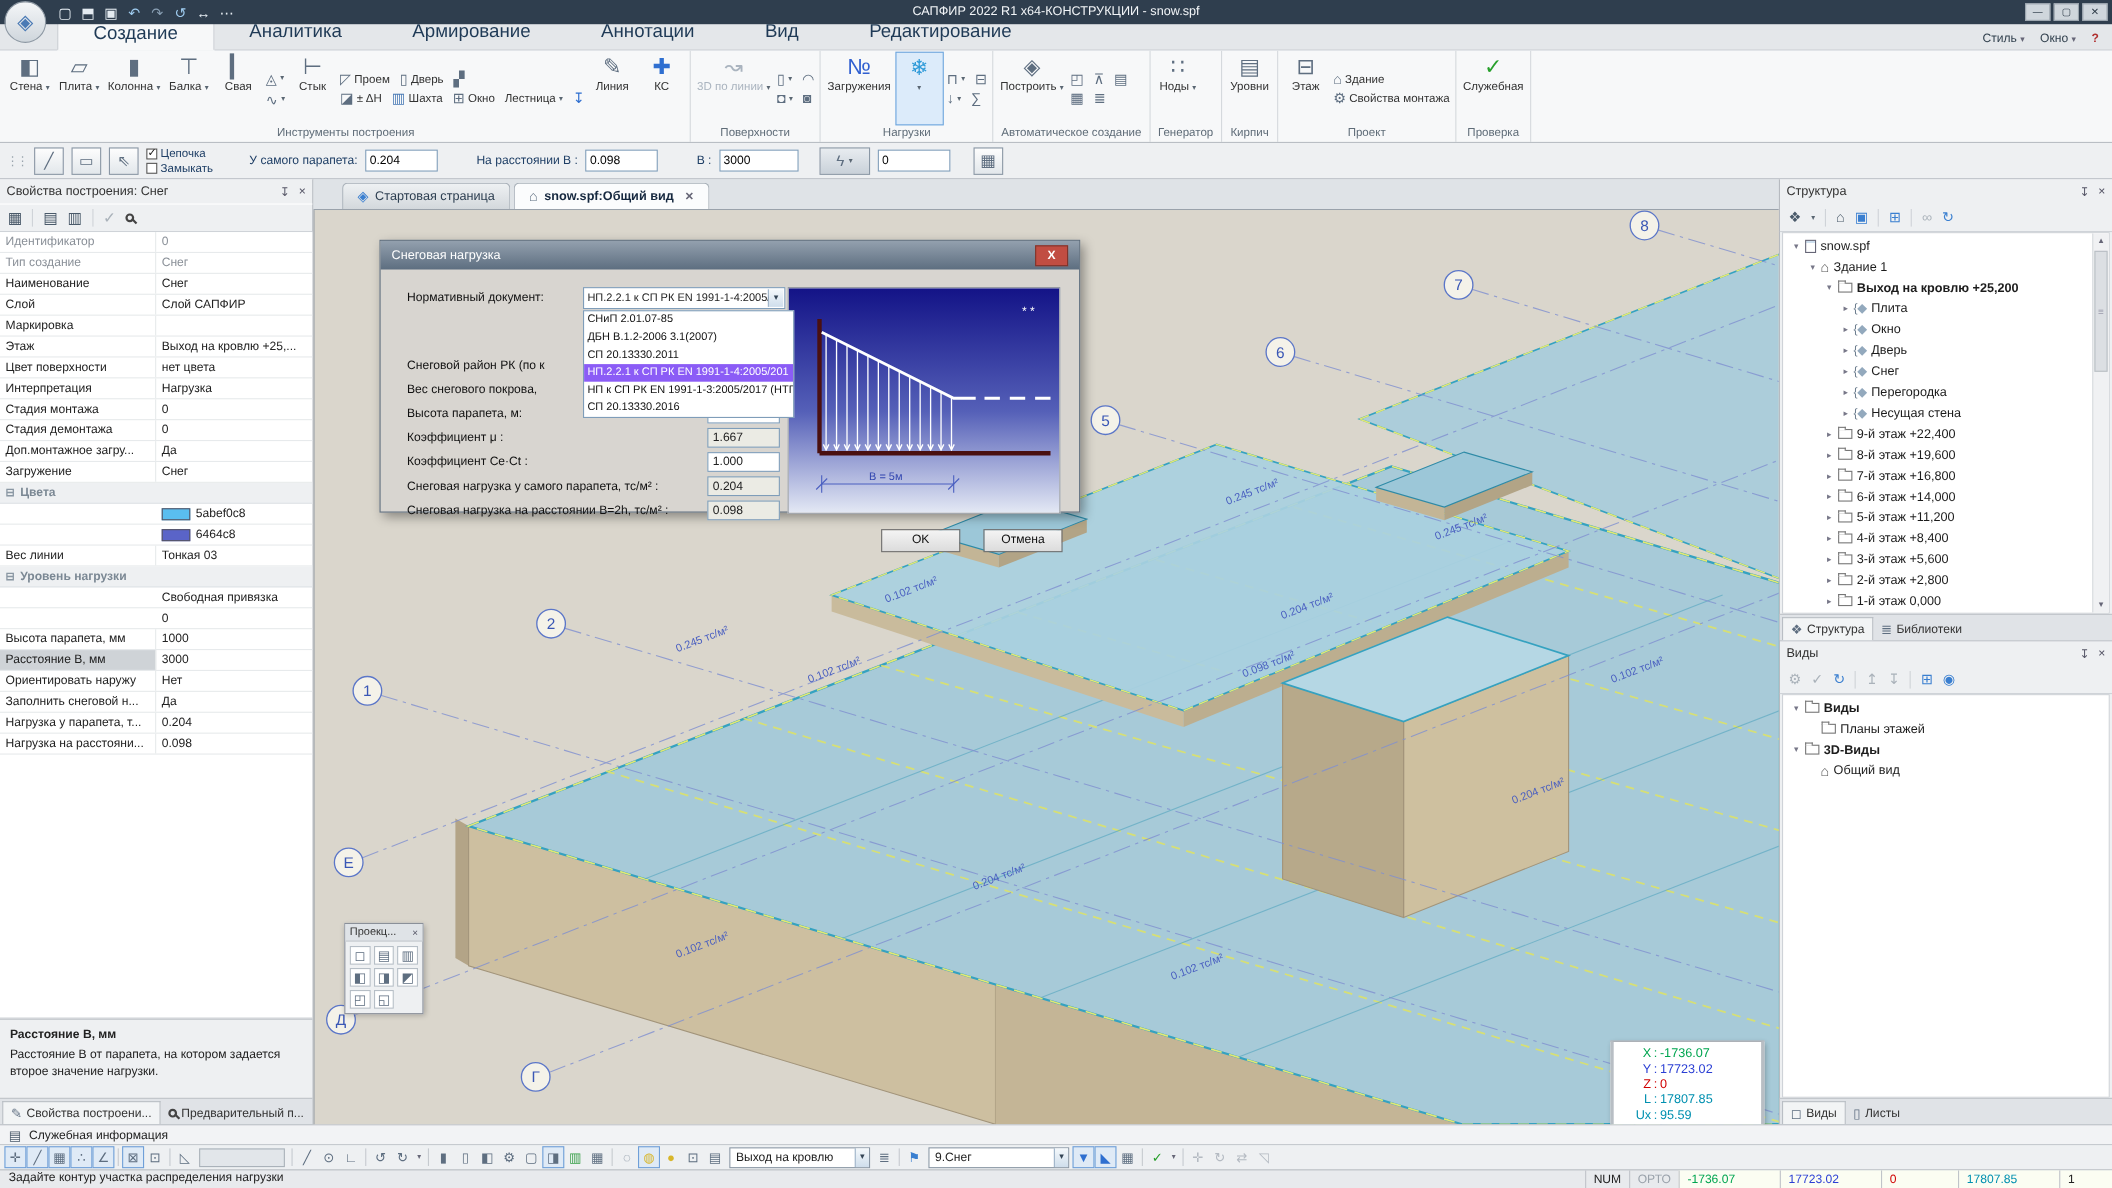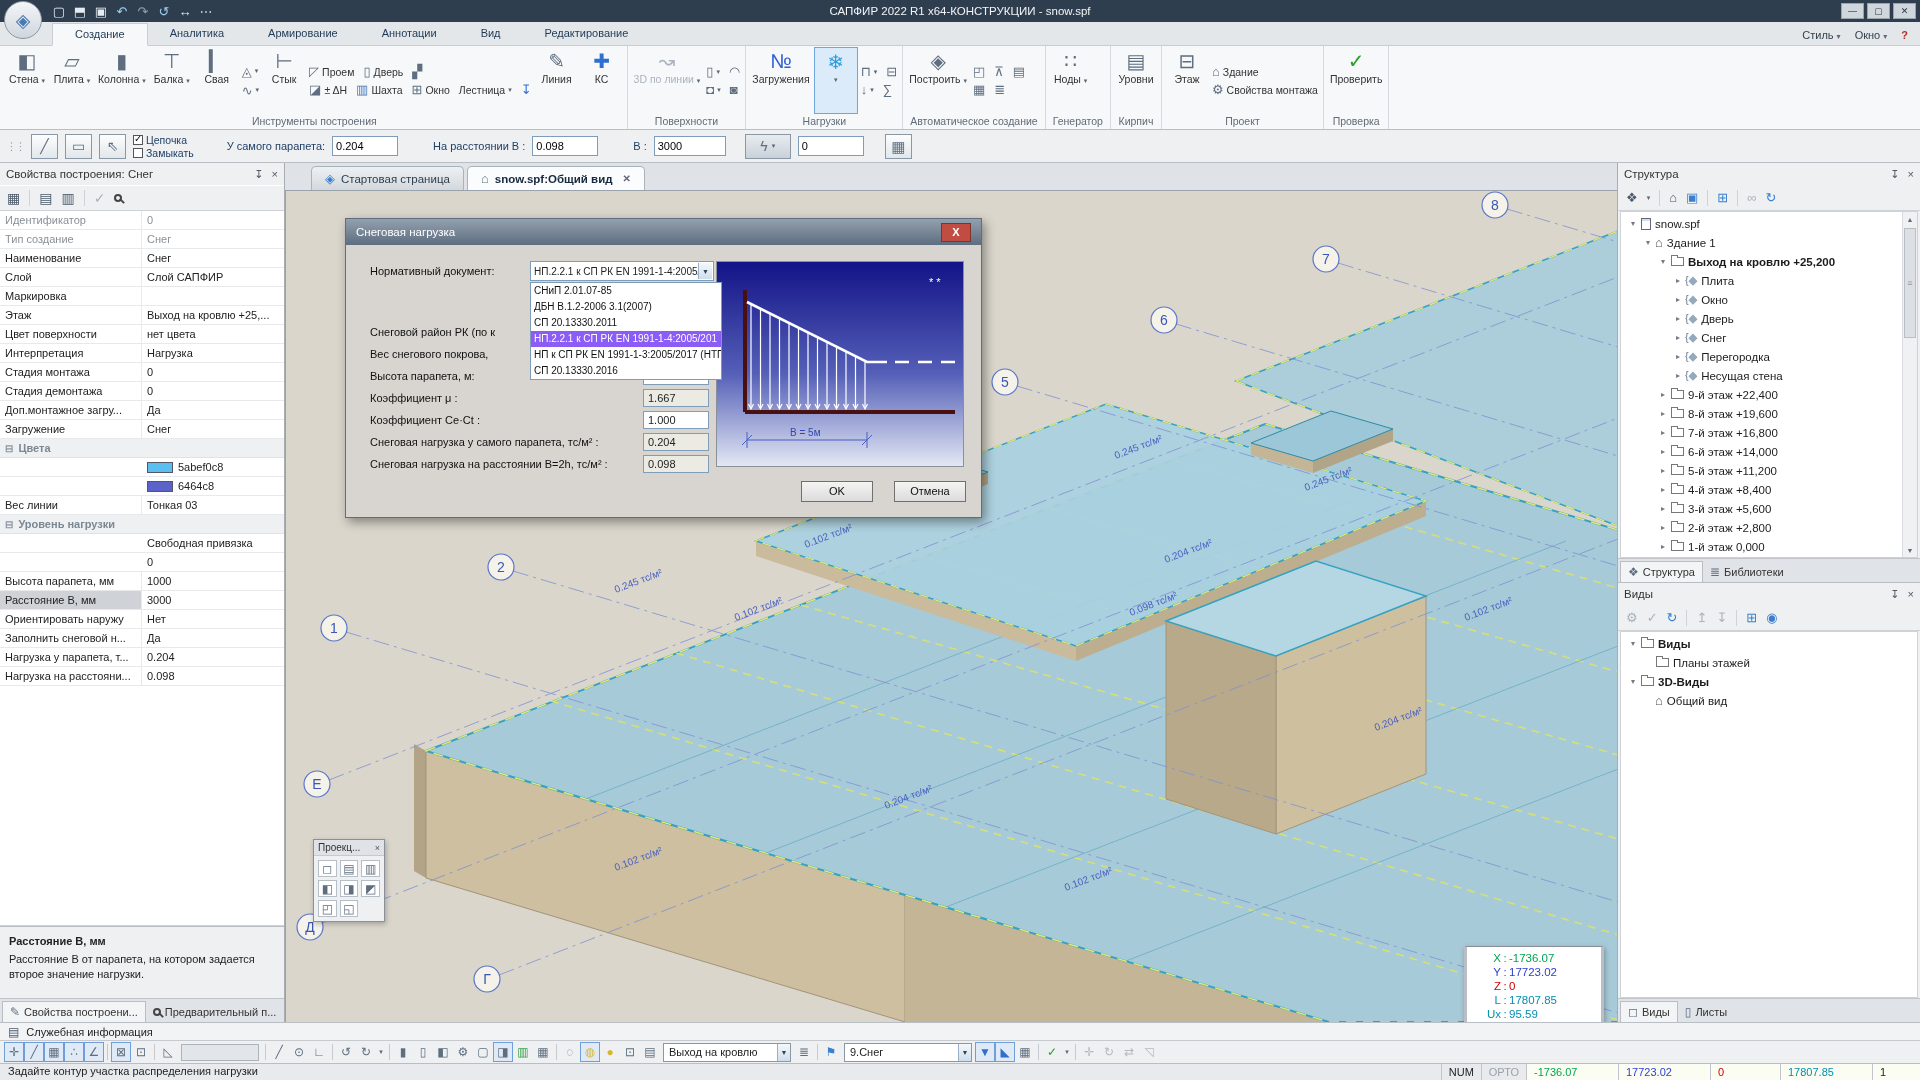--- a/index.html
+++ b/index.html
@@ -12,21 +12,21 @@
   .logo-circle { position:absolute; top:1px; left:4px; width:38px; height:38px; border-radius:50%; background:linear-gradient(#f4f6f8,#cfd6dc); border:1px solid #8d98a3; z-index:60; display:flex; align-items:center; justify-content:center; font-size:19px; color:#4a7ab5; }
   .qa { display:flex; gap:3px; margin-left:50px; align-items:center; }
   .qa-btn { min-width:18px; height:18px; display:flex; align-items:center; justify-content:center; font-size:12px; color:#dfe6ec; }
   .title-text { position:absolute; left:50%; transform:translateX(-50%); font-size:11.5px; color:#f2f5f8; }
   .winbtns { margin-left:auto; display:flex; gap:3px; padding-right:4px; }
   .wb { width:23px; height:16px; background:#cfd6dc; border:1px solid #9aa4ad; color:#2c3a46; display:flex; align-items:center; justify-content:center; font-size:9px; }
 
   
   .tabrow { height:24px; background:#e4e7ea; display:flex; align-items:flex-end; padding-left:52px; border-bottom:1px solid #c9cdd2; flex:none; }
   .rtabs { display:flex; }
-  .rtab { padding:4px 22px 5px; font-size:11px; color:#1f3a56; cursor:default; }
+  .rtab { padding:4px 32px 5px; font-size:17px; color:#1f3a56; cursor:default; }
   .rtab.active { background:#f7f8f9; border:1px solid #c9cdd2; border-bottom:1px solid #f7f8f9; margin-bottom:-1px; }
   .tabrow-right { margin-left:auto; display:flex; gap:14px; align-items:center; padding:0 12px 4px; color:#33424f; }
   .tabrow-right .arr { font-size:8px; color:#667; }
   .help { color:#b03030; font-weight:bold; }
 
   
   .ribbon { height:84px; background:#f7f8f9; display:flex; border-bottom:1px solid #b9bec4; padding:0 2px; flex:none; overflow:hidden; }
   .rgroup { display:flex; flex-direction:column; border-right:1px solid #d5d9dd; padding:1px 3px 0; flex:none; }
   .rg-items { flex:1; display:flex; align-items:stretch; gap:1px; }
   .rg-label { height:15px; text-align:center; font-size:10.5px; color:#5f6c78; line-height:14px; white-space:nowrap; padding:0 4px; }
@@ -104,21 +104,21 @@
   .mini-grid { display:grid; grid-template-columns:repeat(3,1fr); gap:3px; padding:4px; }
   .mini-grid .mi { height:17px; display:flex; align-items:center; justify-content:center; border:1px solid #b6bec6; background:#fff; font-size:11px; color:#4a6fa5; }
 
   
   .coord { position:absolute; left:1178px; top:755px; width:140px; background:#fff; border:1px solid #8a9099; box-shadow:1px 2px 5px rgba(0,0,0,.3); font-size:11.5px; padding:4px 8px 4px 10px; z-index:20; border-left:3px solid #b8bec4; border-right:3px solid #b8bec4; }
   .coord-row { display:flex; line-height:14px; }
   .coord-row .k { width:24px; text-align:right; }
   .coord-row .c { width:8px; text-align:center; }
 
   
-  .dialog { position:absolute; left:60px; top:55px; width:637px; height:300px; background:#d8d5d0; border:1px solid #5f6e7e; box-shadow:3px 4px 10px rgba(0,0,0,.4); z-index:30; }
+  .dialog { position:absolute; left:60px; top:55px; width:637px; height:248px; background:#d8d5d0; border:1px solid #5f6e7e; box-shadow:3px 4px 10px rgba(0,0,0,.4); z-index:30; }
   .dlg-title { height:26px; background:linear-gradient(#93a0ae,#5d6e80); color:#fff; display:flex; align-items:center; padding:0 10px; font-size:11.5px; }
   .dlg-close { margin-left:auto; width:30px; height:19px; background:#c14d42; border:1px solid #7e342c; color:#fff; font-weight:bold; display:flex; align-items:center; justify-content:center; font-size:11px; }
   .dlg-body { position:relative; height:276px; }
   .dlg-label { position:absolute; font-size:11px; color:#111; white-space:nowrap; }
   .combo { position:absolute; left:184px; top:16px; width:184px; height:20px; background:#fff; border:1px solid #7f9db9; font-size:10px; display:flex; align-items:center; padding:0 16px 0 3px; overflow:hidden; white-space:nowrap; }
   .combo-arr { position:absolute; right:1px; top:1px; bottom:1px; width:14px; background:linear-gradient(#f4f8fb,#cfdeec); border-left:1px solid #9ab0c6; display:flex; align-items:center; justify-content:center; font-size:7px; color:#345; }
   .dd-list { position:absolute; left:184px; top:37px; width:192px; background:#fff; border:1px solid #7f9db9; z-index:6; font-size:10px; }
   .dd-item { height:16px; line-height:16px; padding:0 3px; white-space:nowrap; overflow:hidden; color:#111; }
   .dd-item.sel { background:#8b5cf6; color:#fff; }
   .fval { position:absolute; left:297px; width:66px; height:18px; border:1px solid #7f9db9; background:#fff; font-size:11px; line-height:16px; padding:0 4px; }
@@ -439,21 +439,21 @@
             </div>
           </div>
         </div>
       </div>
       <div class="rg-label">Проект</div>
     </div>
     <div class="rgroup">
       <div class="rg-items">
         <div class="rbtn big">
           <span class="gi" style="color:#28a02c;font-size:20px">✓</span>
-          <span class="rlabel">Проверить</span>
+          <span class="rlabel">Служебная</span>
         </div>
       </div>
       <div class="rg-label">Проверка</div>
     </div>
   </div>
 
 <div class="ptoolbar" id="ptoolbar">
     <span class="grip">⋮⋮</span>
     <div class="pt-btn">
       <span class="gi" style="color:#5e6e80;font-size:14px">╱</span>

